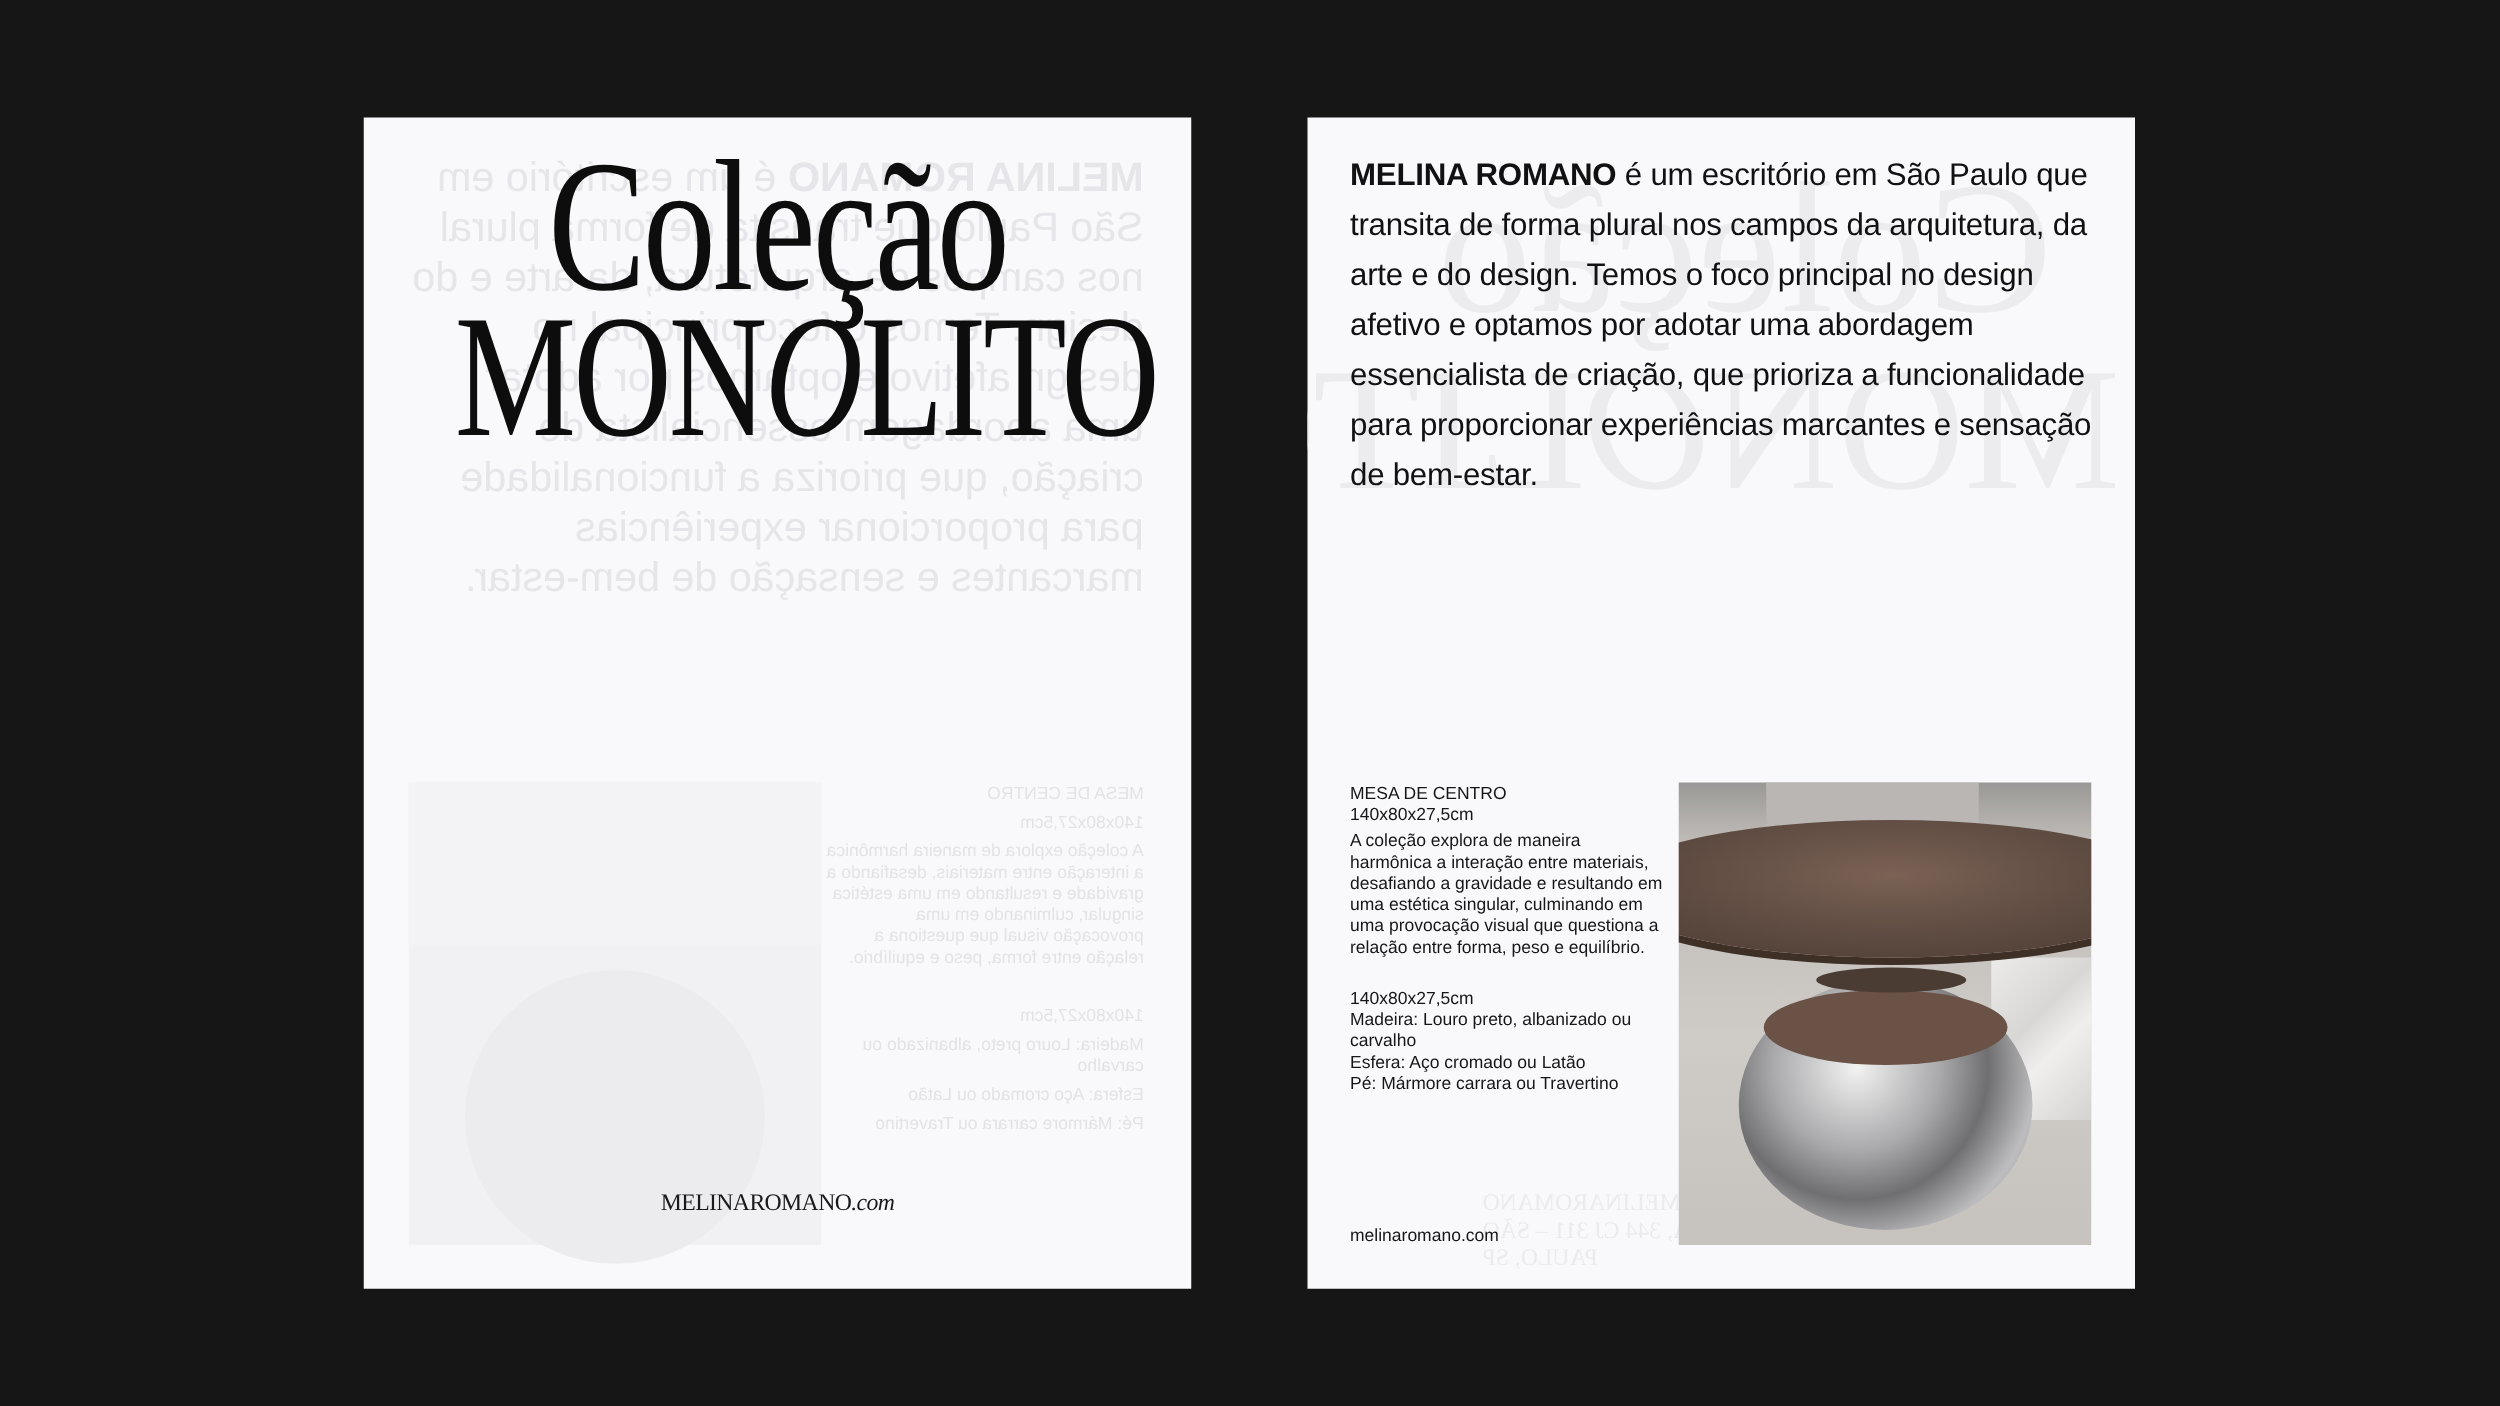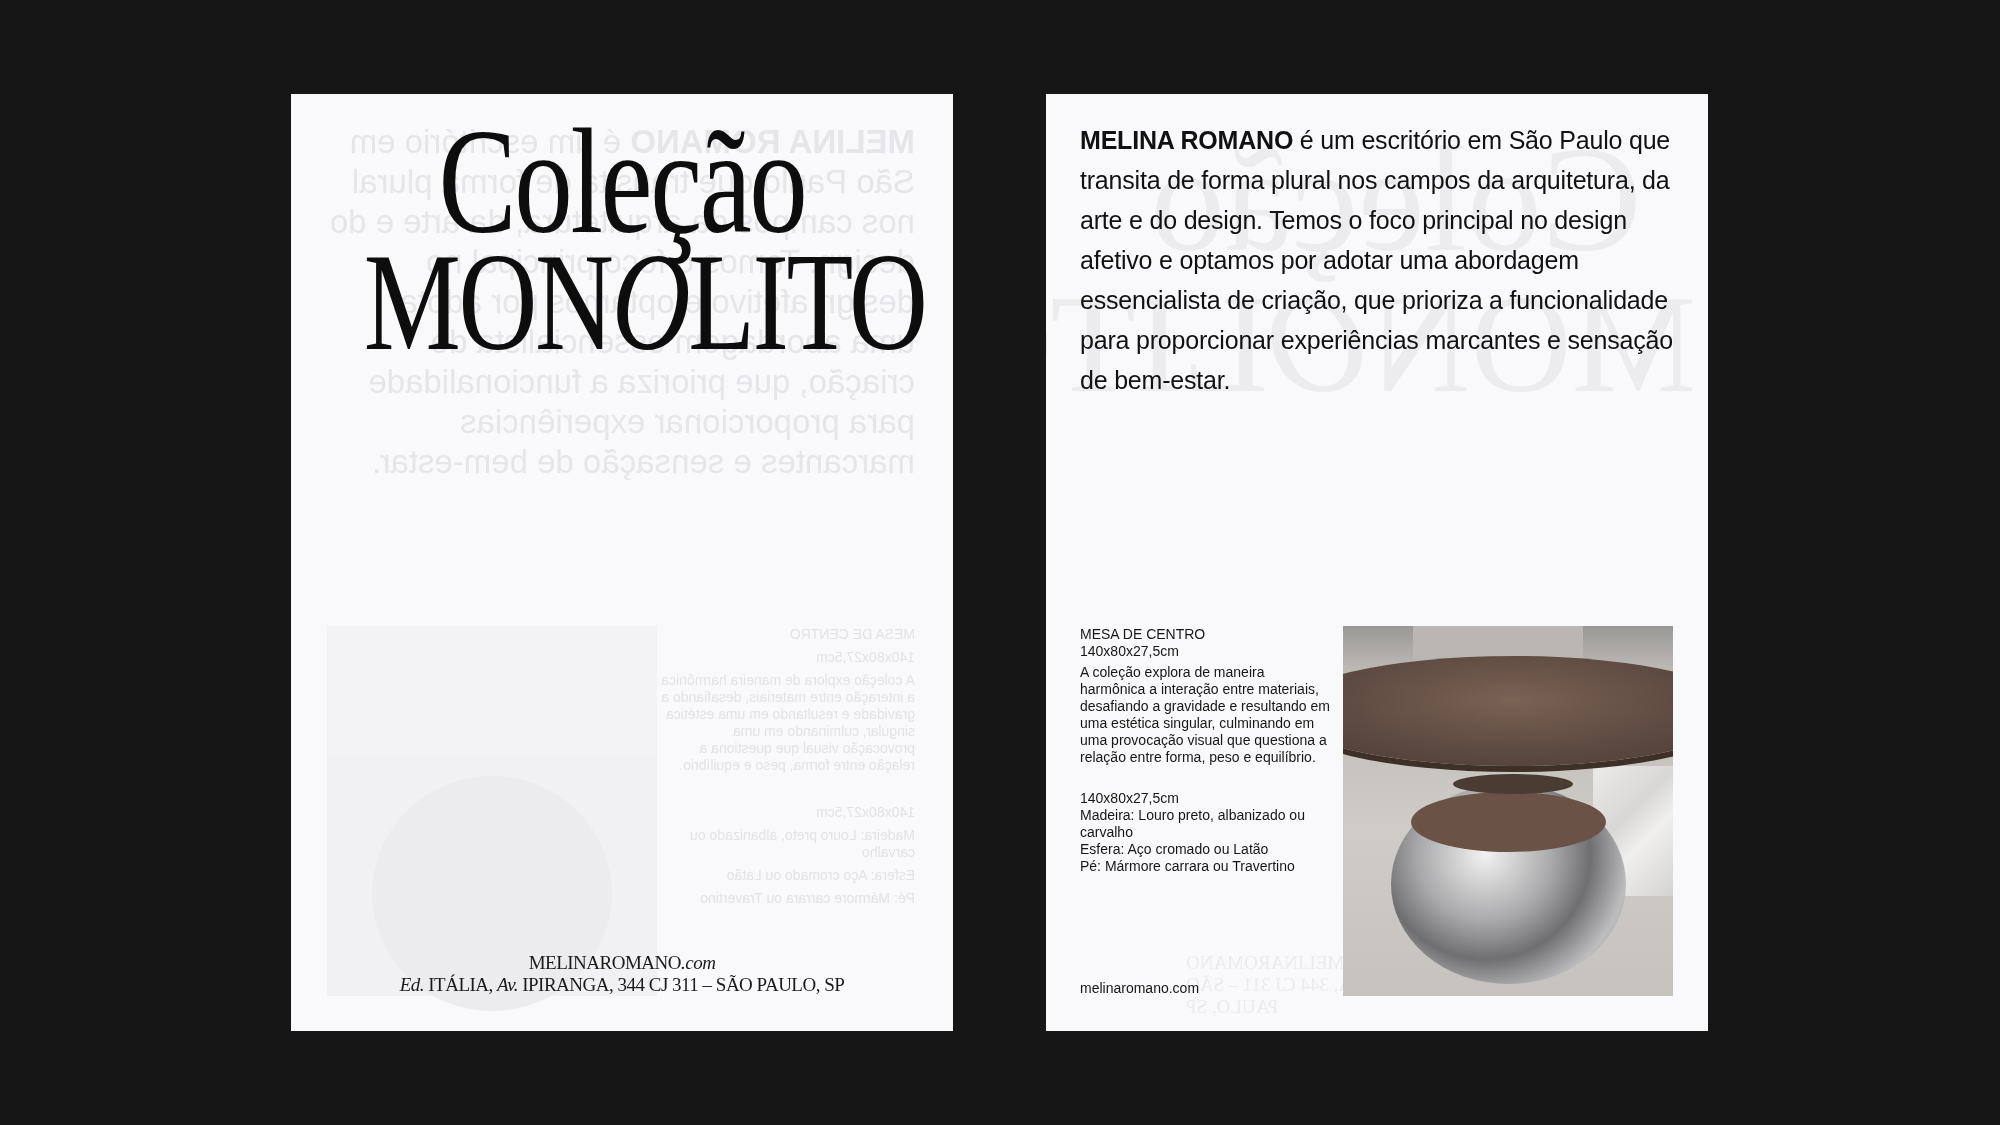--- a/index.html
+++ b/index.html
@@ -124,23 +124,20 @@
 
   <div class="title title-line1">Coleção</div>
   <div class="title title-line2">
     <span>MON</span><span class="ital">O</span><span>LITO</span>
   </div>
 
   <div class="address">
     <div>
       <span>MELINAROMANO</span><i>.com</i>
     </div>
-    <div>
-      <i>Ed.</i><span> ITÁLIA, </span><i>Av.</i><span> IPIRANGA, 344 CJ 311 – SÃO PAULO, SP</span>
-    </div>
   </div>
 </div>
 
 <div class="card" id="card-right">
   <div class="ghost ghost-title mirror">
     <div class="l1">Coleção</div>
     <div class="l2"><span>MON</span><i>O</i><span>LITO</span></div>
   </div>
   <div class="ghost ghost-address mirror">
     <div>MELINAROMANO</div>

